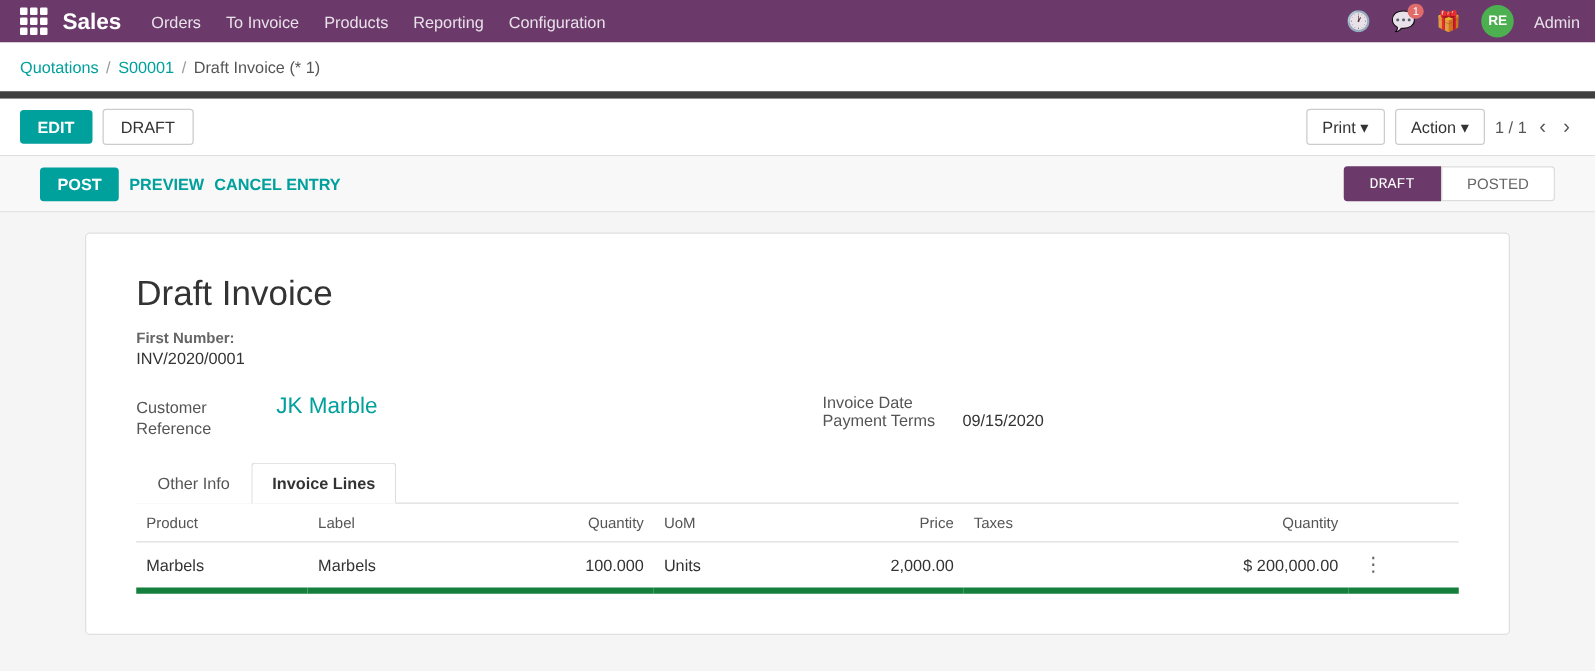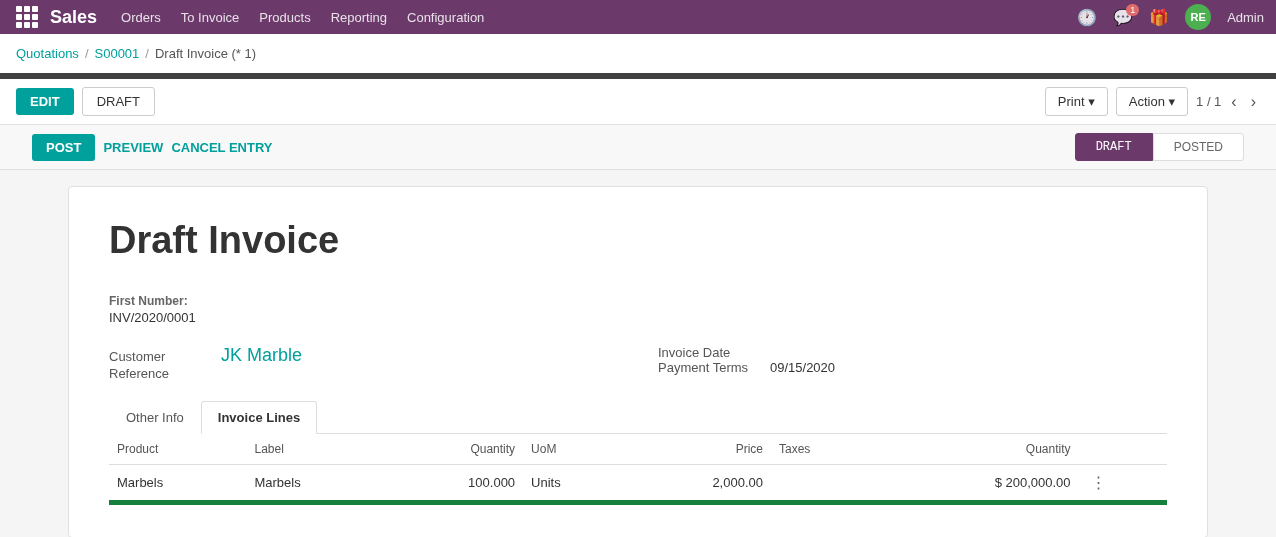--- a/index.html
+++ b/index.html
@@ -140,24 +140,24 @@
       background: white;
       border: 1px solid #e0e0e0;
       border-radius: 4px;
       padding: 32px 40px;
       max-width: 1140px;
       margin: 0 auto;
     }
 
     
     .invoice-title {
-      font-size: 38px;
-      font-weight: bold;
-      color: #333;
-      margin-bottom: 32px;
+      font-size: 28px;
+      font-weight: normal;
+      color: #333;
+      margin-bottom: 12px;
     }
     .field-label { font-size: 12px; color: #666; margin-bottom: 2px; font-weight: bold; }
     .field-value { font-size: 13px; color: #333; margin-bottom: 12px; }
 
     
     .fields-grid {
       display: grid;
       grid-template-columns: 1fr 1fr;
       gap: 0 40px;
       margin: 20px 0;

